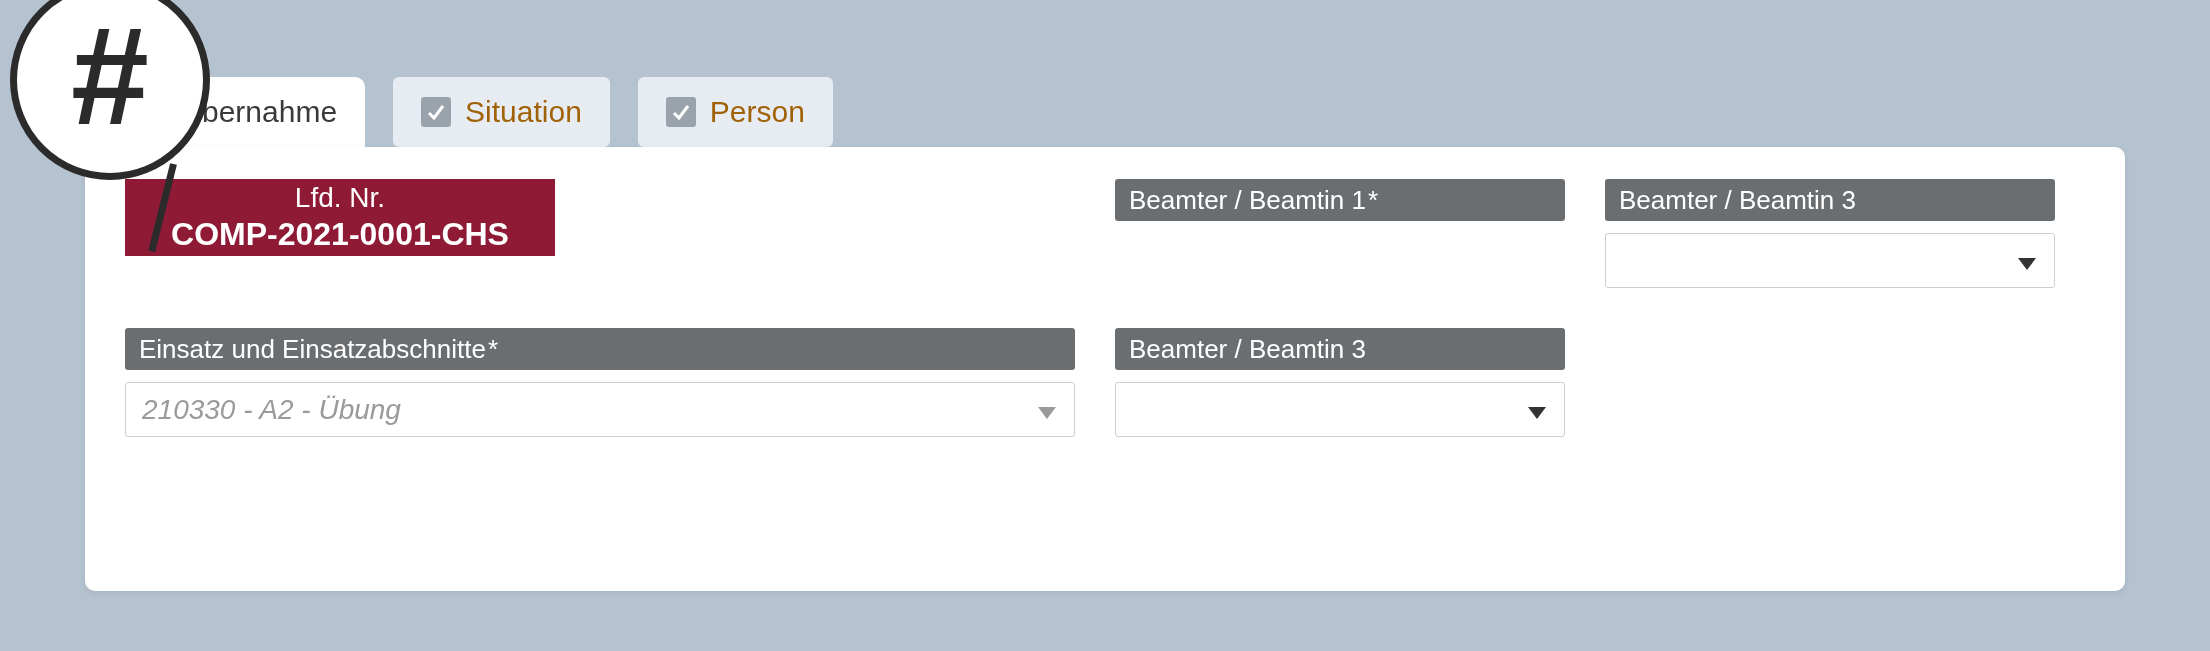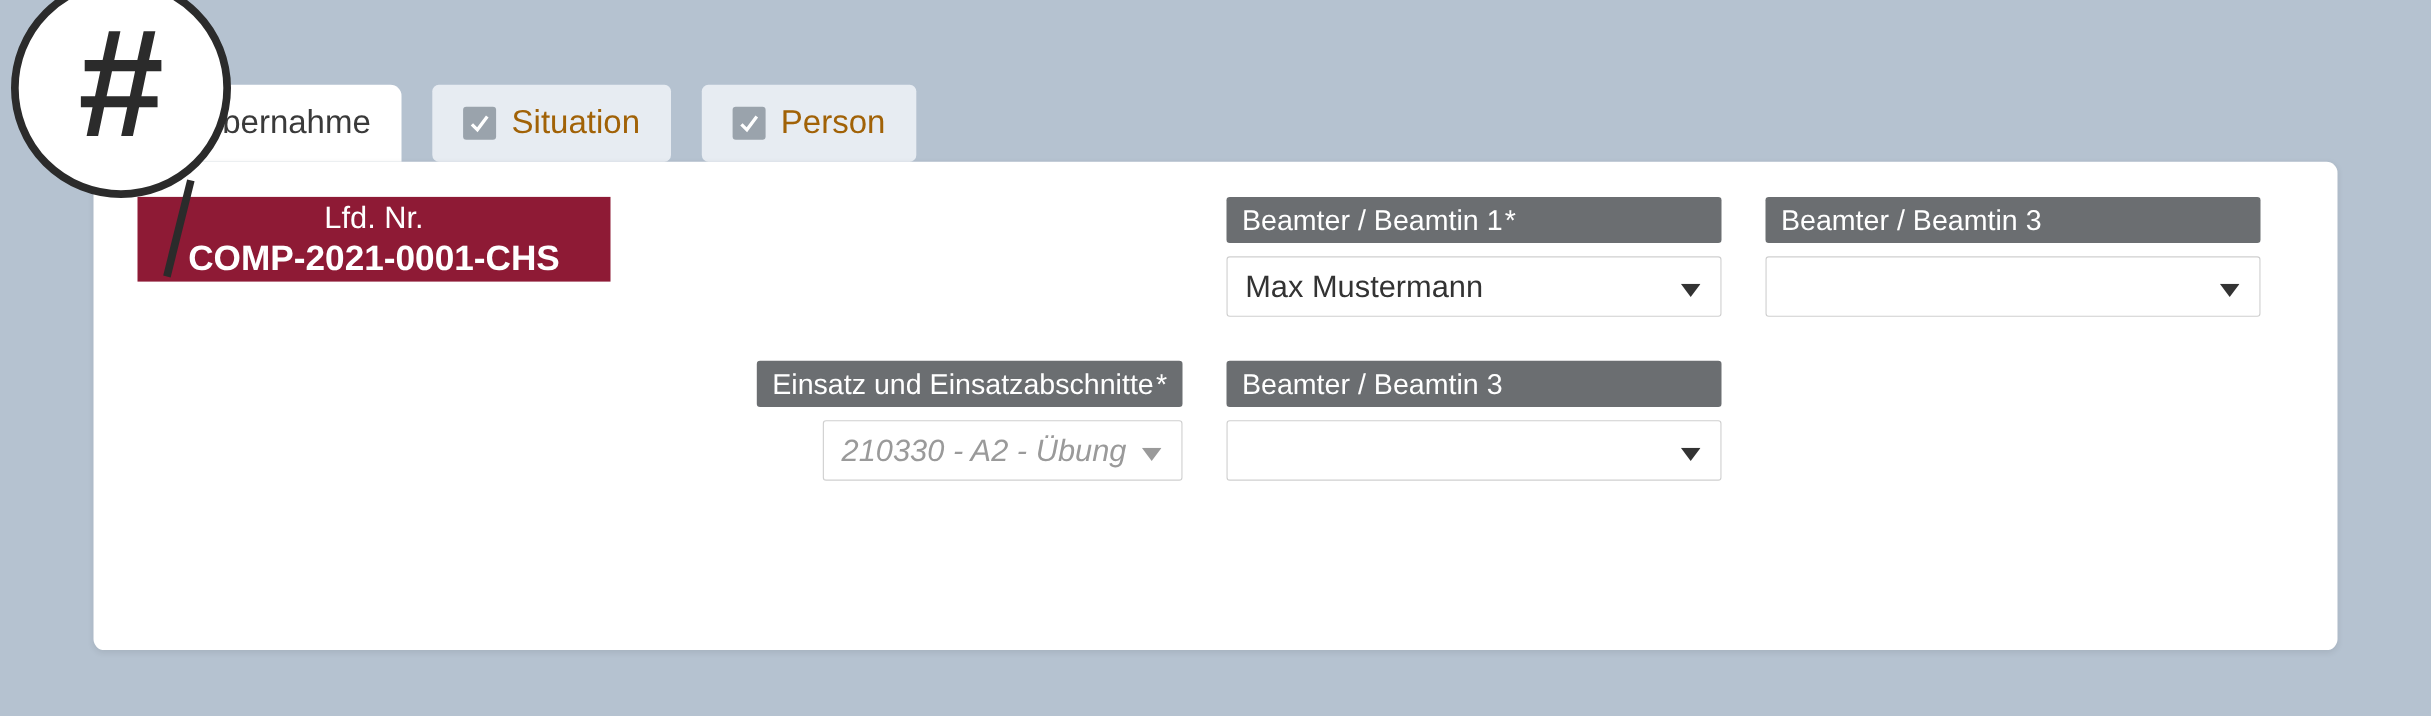--- a/index.html
+++ b/index.html
@@ -182,21 +182,21 @@
     width: 34px;
     height: 34px;
     border: 3px solid #2b2b2b;
     border-radius: 50%;
     background: #fff;
   }
   .radio-opt.dim .ring {
     border-color: #d0d4d9;
   }
 
-  .col1-row2 { display:flex; flex-direction:column; gap:12px;align-items:flex-end; }
+  .col1-row2 { display:flex; flex-direction:column; gap:12px; }
   .col-half { display:flex; flex-direction:column; gap:12px; }
 </style>
 </head>
 <body>
 
 <div class="magnifier">
   <span class="glyph">#</span>
 </div>
 <div class="magnifier-stem"></div>
 
@@ -227,28 +227,20 @@
 
     <div>
       <div class="lfd-badge">
         <span class="lbl">Lfd. Nr.</span>
         <span class="val">COMP-2021-0001-CHS</span>
       </div>
     </div>
 
     <div class="col-half">
       <div class="field-label required">Beamter / Beamtin 1</div>
-      <div class="select">
-        <span>Max Mustermann</span>
-        <span class="caret">
-          <svg width="18" height="12" viewBox="0 0 18 12">
-              <polygon points="0,0 18,0 9,12" fill="#333"></polygon>
-            </svg>
-        </span>
-      </div>
     </div>
 
     <div class="col-half">
       <div class="field-label">Beamter / Beamtin 3</div>
       <div class="select">
         <span></span>
         <span class="caret">
           <svg width="18" height="12" viewBox="0 0 18 12">
               <polygon points="0,0 18,0 9,12" fill="#333"></polygon>
             </svg>

